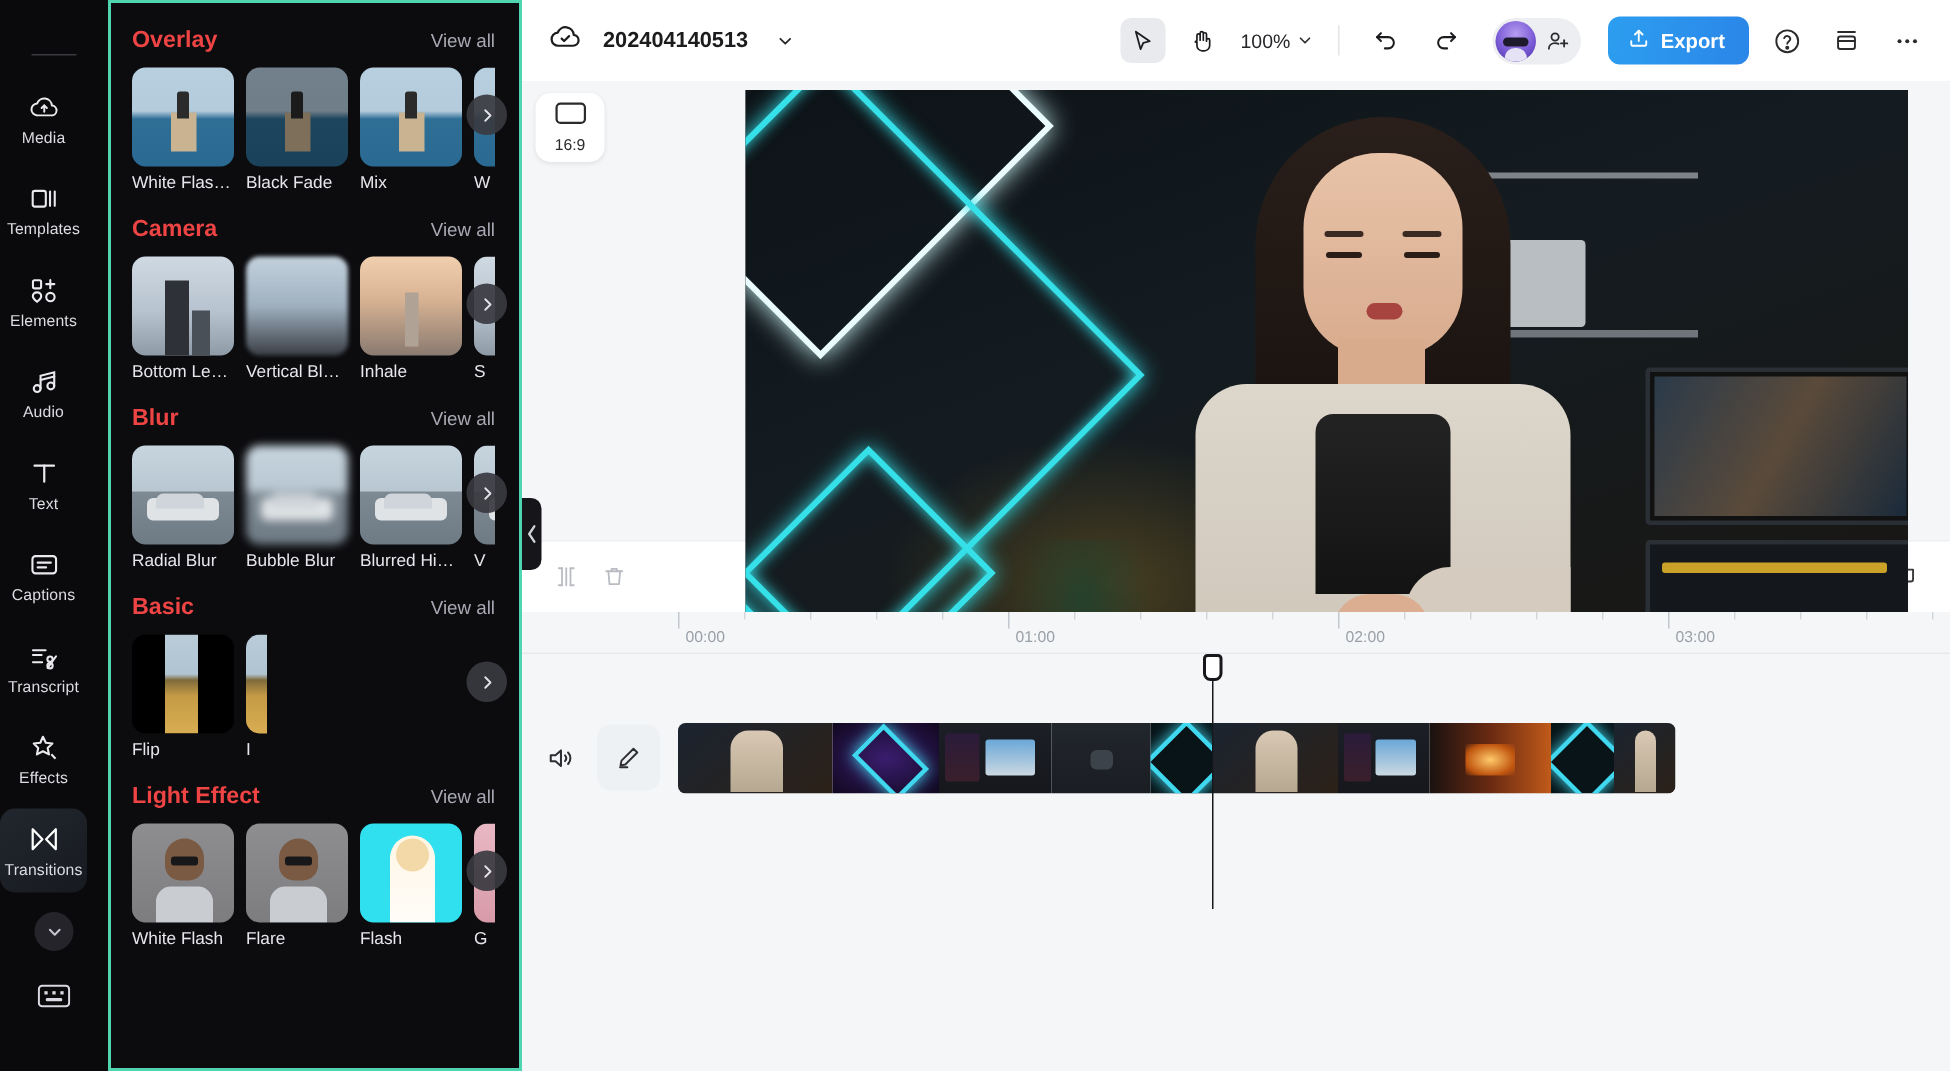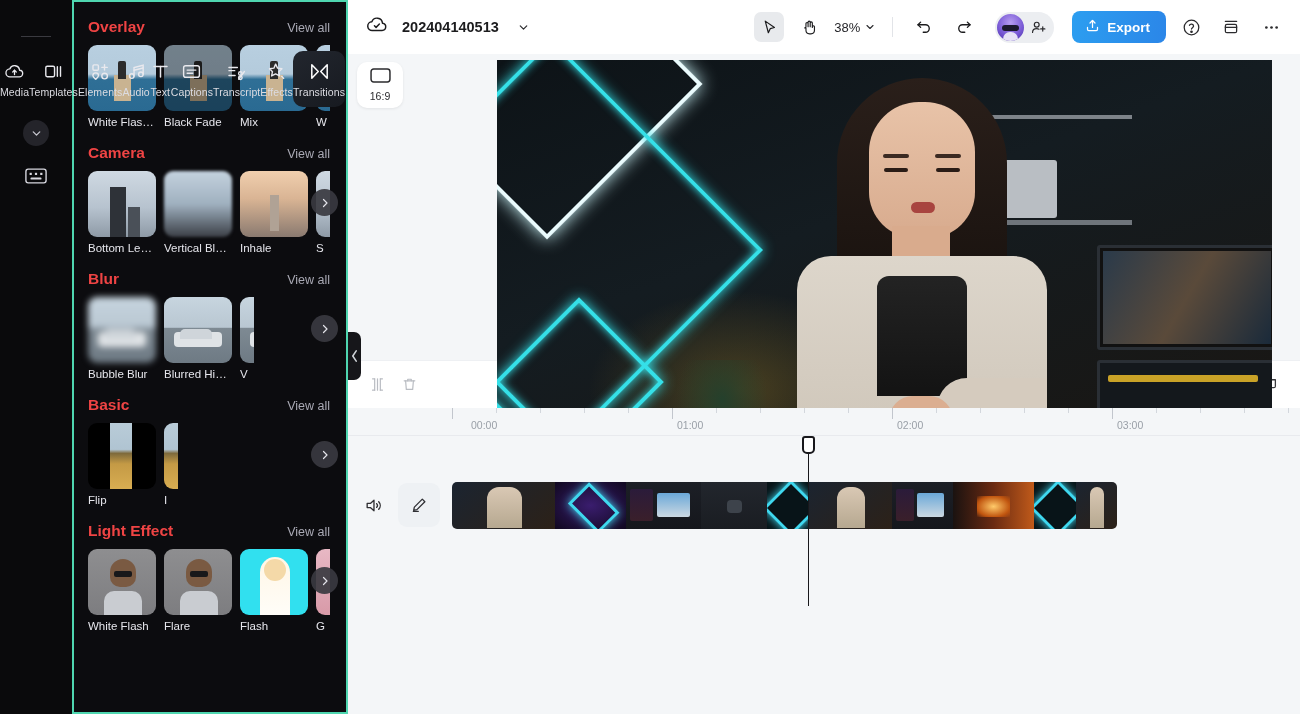--- a/index.html
+++ b/index.html
@@ -10,21 +10,21 @@
   }
   .app { position: relative; width: 1300px; height: 714px; display: flex; background:#f4f6f8; }
 
   
   .rail {
     width: 72px; height: 714px; background: #0a0a0c;
     display: flex; flex-direction: column; align-items: center;
     flex: 0 0 72px; position: relative; z-index: 5;
   }
   .rail-divider { width: 30px; height: 1px; background: #3a3a40; margin-top: 36px; }
-  .rail-items { margin-top: 14px; display: flex; flex-direction: row; align-items: center; width: 100%; }
+  .rail-items { margin-top: 14px; display: flex; flex-direction: column; align-items: flex-start; width: 100%; }
   .rail-item {
     width: 58px; height: 56px; margin-bottom: 5px; border-radius: 10px;
     display: flex; flex-direction: column; align-items: center; justify-content: center;
     cursor: pointer; color: #e9e9ee;
   }
   .rail-item.active { background: linear-gradient(145deg,#22262e,#171a20); }
   .rail-ico { height: 22px; display:flex; align-items:center; justify-content:center; }
   .rail-ico svg { display: block; }
   .rail-label { font-size: 10.5px; margin-top: 4px; color: #dcdce2; letter-spacing: .1px; white-space: nowrap; }
   .rail-more {
@@ -407,20 +407,24 @@
             </div>
           </div>
         </div>
         <div class="sect">
           <div class="sect-head">
             <span class="sect-title">Blur</span>
             <span class="view-all">View all</span>
           </div>
           <div class="thumb-row">
             <div class="thumb">
+              <div class="thumb-img tw-car"></div>
+              <div class="thumb-cap">Radial Blur</div>
+            </div>
+            <div class="thumb">
               <div class="thumb-img tw-car tw-car-blur"></div>
               <div class="thumb-cap">Bubble Blur</div>
             </div>
             <div class="thumb">
               <div class="thumb-img tw-car"></div>
               <div class="thumb-cap">Blurred Hi…</div>
             </div>
             <div class="thumb clipped">
               <div class="thumb-img tw-car"></div>
               <div class="thumb-cap">V</div>
@@ -517,21 +521,21 @@
         <svg width="17" height="17" viewBox="0 0 24 24" fill="none" stroke="#1c1c1e" stroke-width="1.7" stroke-linejoin="round">
             <path d="M6 3l13 9-6 1.6-2.6 5.8z"></path>
           </svg>
       </div>
       <div class="icon-btn">
         <svg width="17" height="17" viewBox="0 0 24 24" fill="none" stroke="#1c1c1e" stroke-width="1.6" stroke-linecap="round" stroke-linejoin="round">
             <path d="M7 11V6.5a1.5 1.5 0 0 1 3 0V11V4.5a1.5 1.5 0 0 1 3 0V11V5.5a1.5 1.5 0 0 1 3 0V12v-1a1.5 1.5 0 0 1 3 0v5a5 5 0 0 1-5 5h-2a5 5 0 0 1-5-5v-3.2c0-1.3-1.5-1.3-1.5 0"></path>
           </svg>
       </div>
       <div class="zoom-val">
-        <span>38%</span>
+        <span>100%</span>
         <svg width="12" height="12" viewBox="0 0 24 24" fill="none" stroke="#2b2b2e" stroke-width="2.2" stroke-linecap="round" stroke-linejoin="round">
             <polyline points="6 9 12 15 18 9"></polyline>
           </svg>
       </div>
       <div class="vdiv"></div>
       <div class="icon-btn">
         <svg width="18" height="18" viewBox="0 0 24 24" fill="none" stroke="#1c1c1e" stroke-width="1.8" stroke-linecap="round" stroke-linejoin="round">
             <path d="M4 9h10a5 5 0 0 1 0 10h-3"></path>
             <polyline points="7.5 5.5 4 9 7.5 12.5"></polyline>
           </svg>
@@ -719,21 +723,21 @@
         <svg width="18" height="18" viewBox="0 0 24 24" fill="none" stroke="currentColor" stroke-width="1.7" stroke-linecap="round" stroke-linejoin="round">
             <path d="M3.5 5h17v8.6a2 2 0 0 1-2 2h-13a2 2 0 0 1-2-2z"></path>
             <polyline points="9.6 10 12 12.6 14.4 10"></polyline>
           </svg>
       </div>
     </div>
 
     <div class="timeline">
       <div class="ruler" id="ruler">
           <div class="tick major" style="left: 104px;"></div>
-          <div class="tick-lab" style="left: 109px; margin-left: 14px;">00:00</div>
+          <div class="tick-lab" style="left: 109px;">00:00</div>
           <div class="tick minor" style="left: 148px;"></div>
           <div class="tick minor" style="left: 192px;"></div>
           <div class="tick minor" style="left: 236px;"></div>
           <div class="tick minor" style="left: 280px;"></div>
           <div class="tick major" style="left: 324px;"></div>
           <div class="tick-lab" style="left: 329px;">01:00</div>
           <div class="tick minor" style="left: 368px;"></div>
           <div class="tick minor" style="left: 412px;"></div>
           <div class="tick minor" style="left: 456px;"></div>
           <div class="tick minor" style="left: 500px;"></div>

